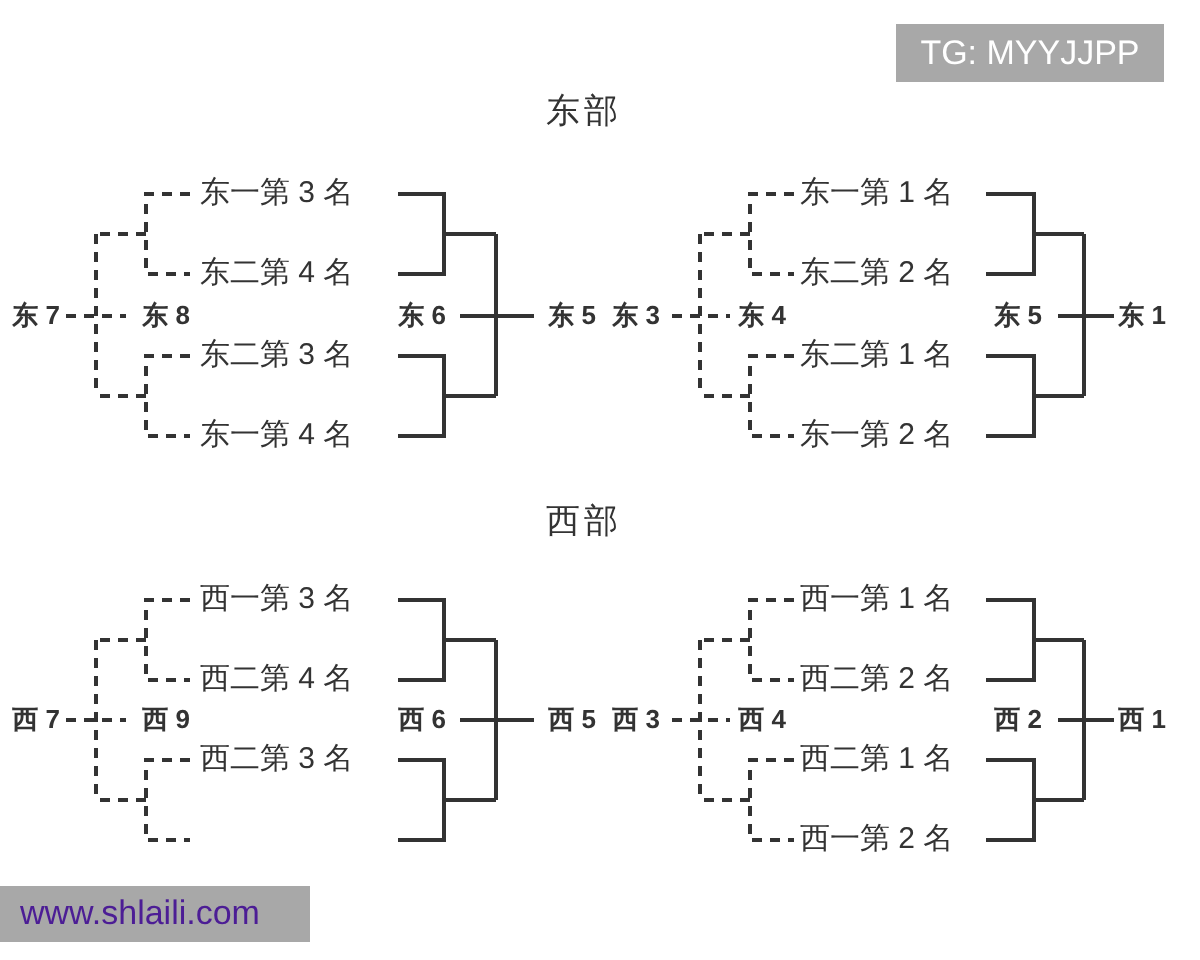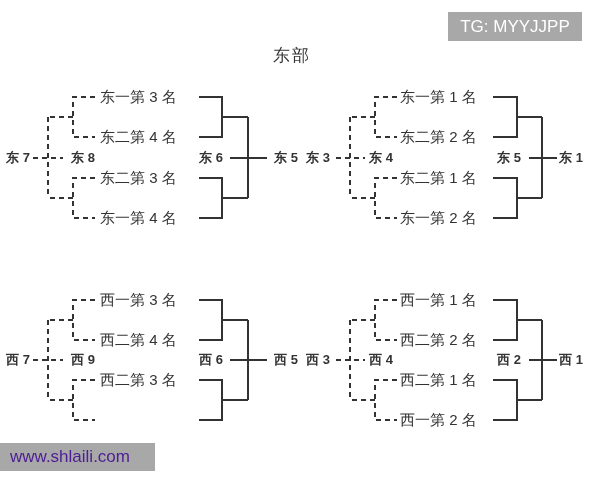--- a/index.html
+++ b/index.html
@@ -108,20 +108,21 @@
     <path d="M199 300 H222 V340 H199 M222 320 H248 M199 380 H222 V420 H199 M222 400 H248 M248 320 V400 M230 360 H267" fill="none" stroke="#333333" stroke-width="2"></path>
 
     <path d="M397 300 H375 V340 H397 M397 380 H375 V420 H397 M375 320 H350 M375 400 H350 M350 320 V400 M336 360 H365" fill="none" stroke="#333333" stroke-width="2" stroke-dasharray="5 4"></path>
     <path d="M493 300 H517 V340 H493 M517 320 H542 M493 380 H517 V420 H493 M517 400 H542 M542 320 V400 M529 360 H557" fill="none" stroke="#333333" stroke-width="2"></path>
   </svg>
 
   <div class="abs badge">TG: MYYJJPP</div>
   <div class="abs watermark">www.shlaili.com</div>
 
   <div class="abs section-title" style="left:252px; top:46px; width:80px;">东部</div>
+  <div class="abs section-title" style="left:252px; top:251px; width:80px;">西部</div>
 
   <div class="abs team col-left erow1">东一第 3 名</div>
   <div class="abs team col-left erow2">东二第 4 名</div>
   <div class="abs team col-left erow3">东二第 3 名</div>
   <div class="abs team col-left erow4">东一第 4 名</div>
 
   <div class="abs team col-right erow1">东一第 1 名</div>
   <div class="abs team col-right erow2">东二第 2 名</div>
   <div class="abs team col-right erow3">东二第 1 名</div>
   <div class="abs team col-right erow4">东一第 2 名</div>

